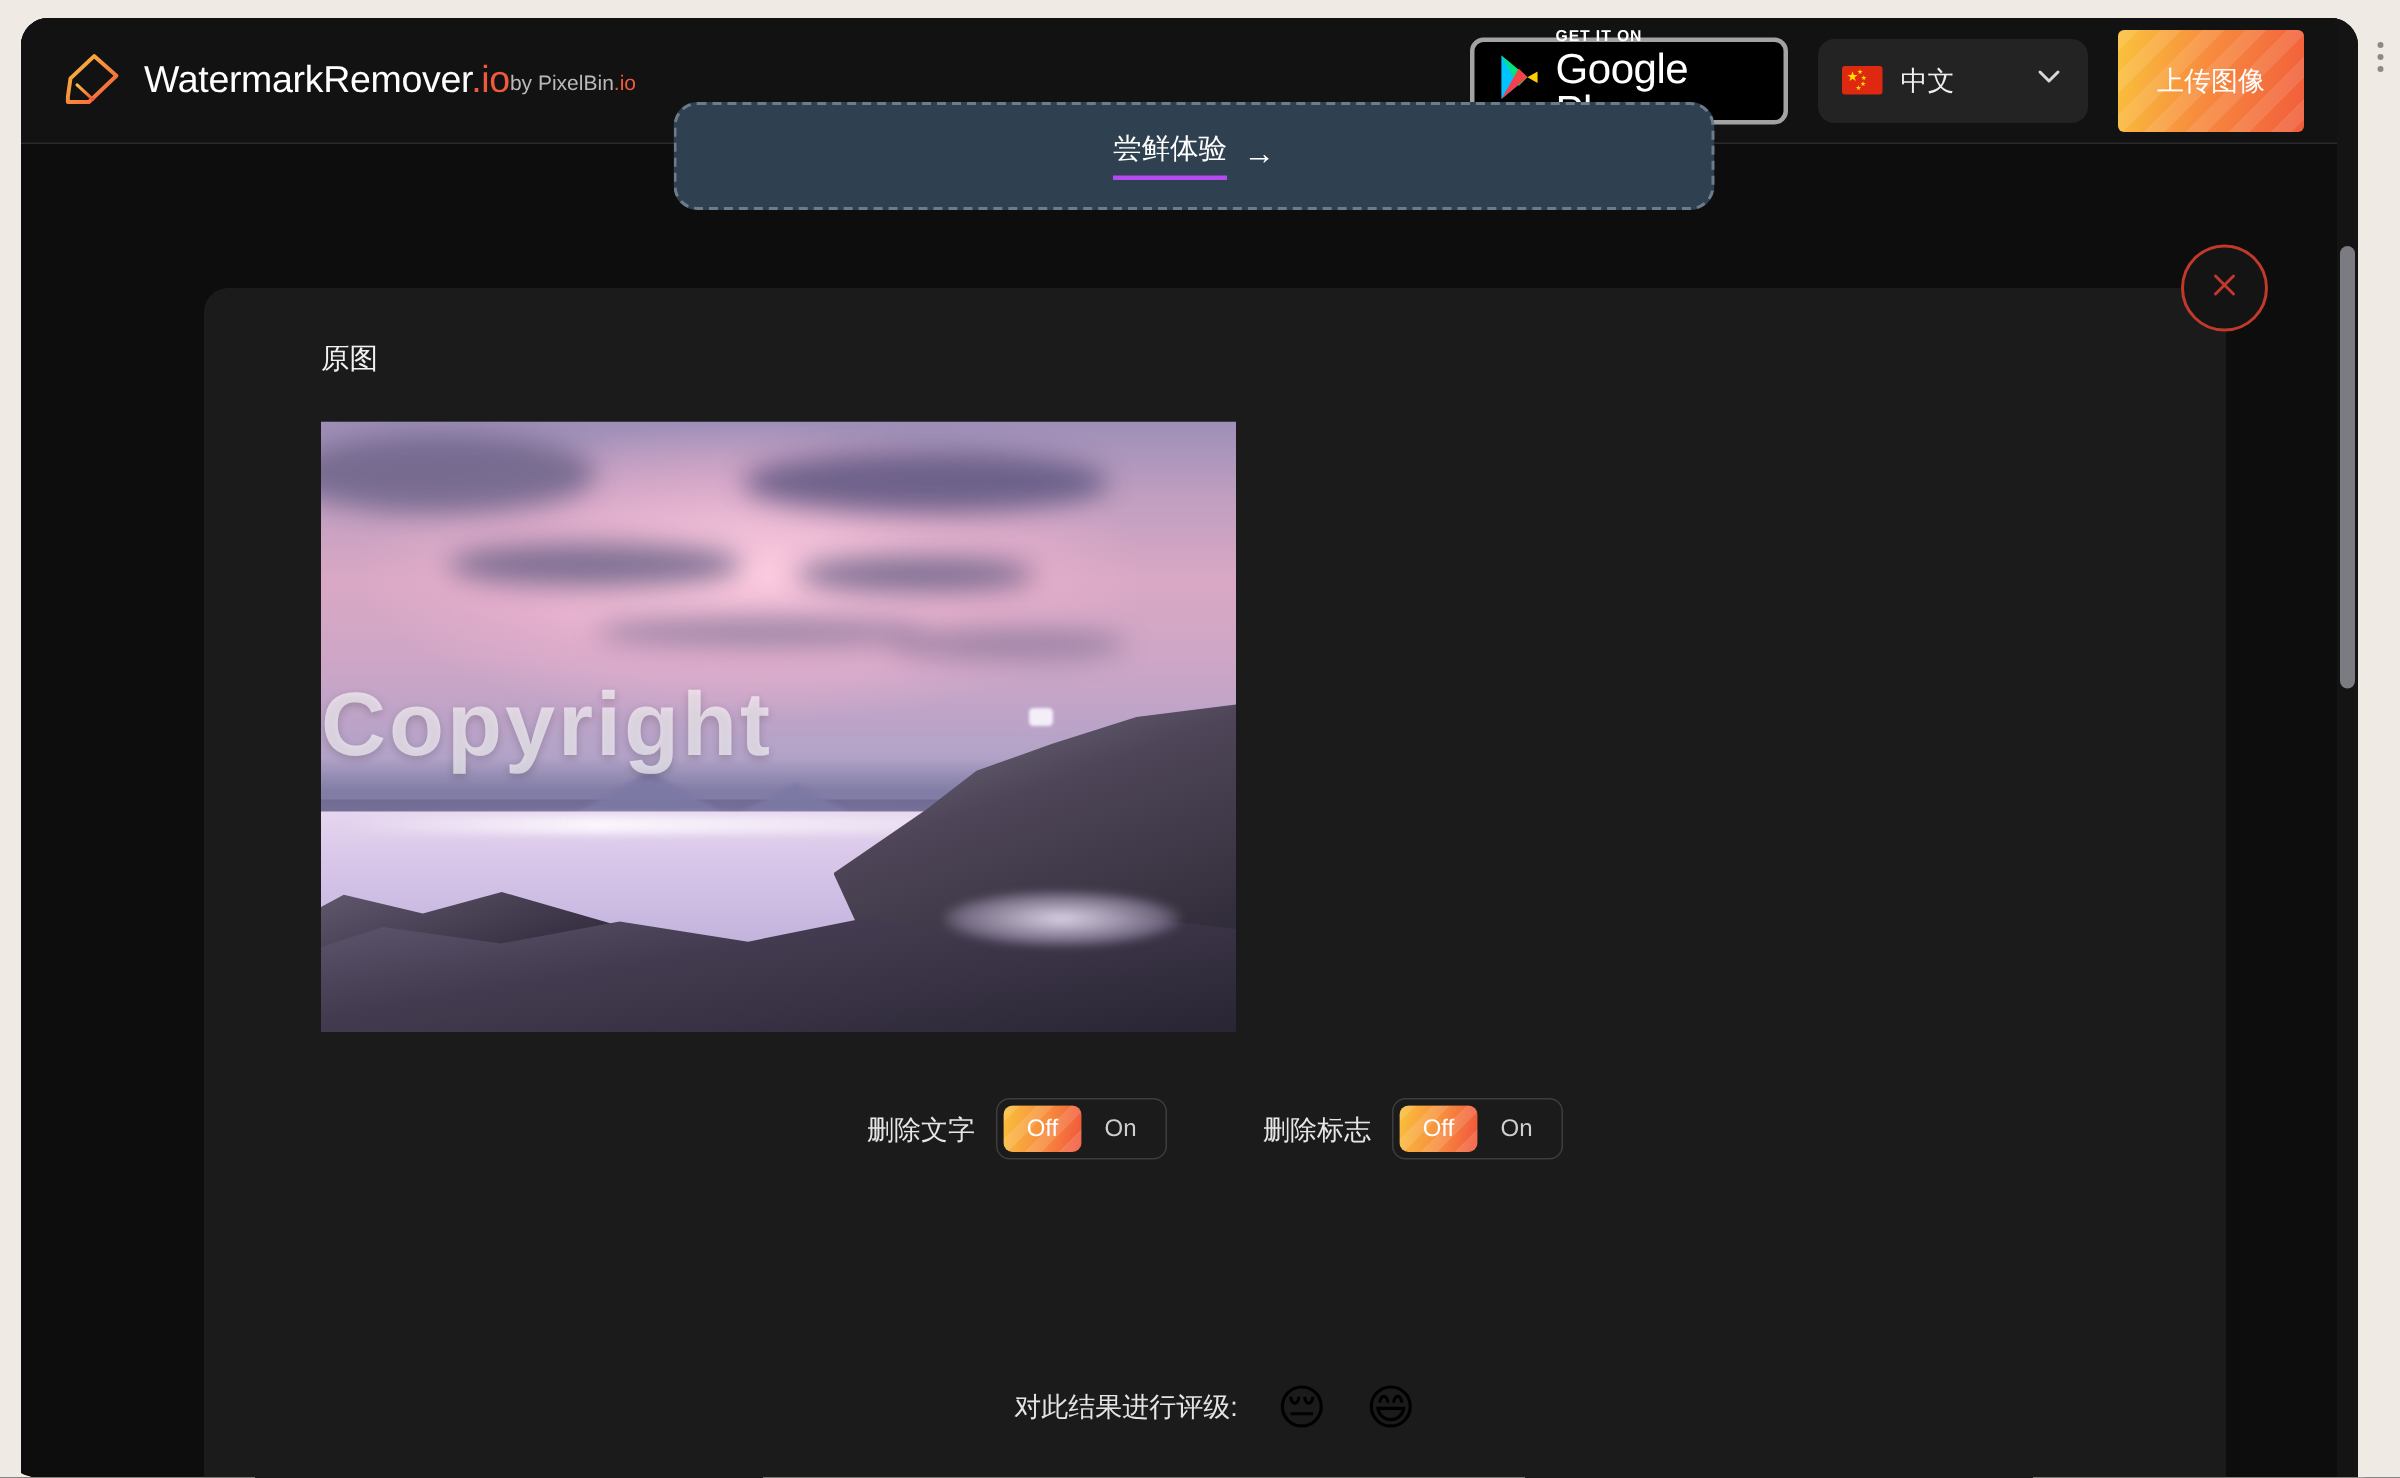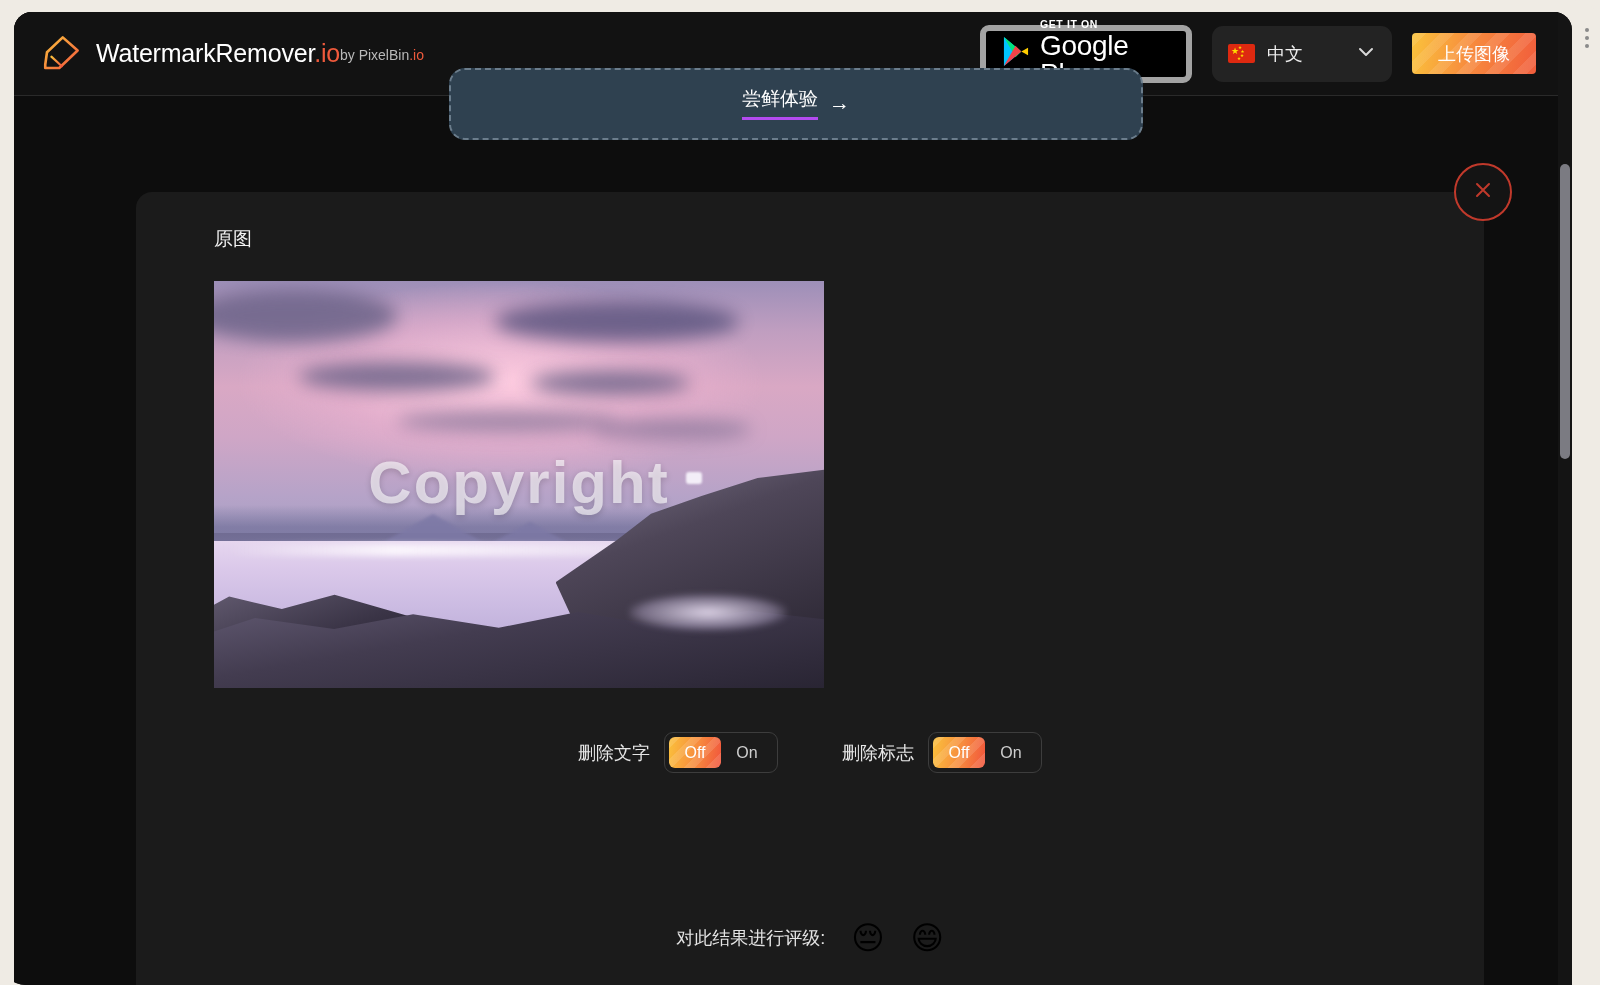--- a/index.html
+++ b/index.html
@@ -122,21 +122,21 @@
     margin-left: auto;
     display: flex;
     align-items: center;
     gap: 20px;
   }
 
   
   #gplay-badge {
     width: 212px; height: 58px;
     background: #000;
-    border: 6px solid #a3a3a3;
+    border: 3px solid #a3a3a3;
     border-radius: 9px;
     display: flex;
     align-items: center;
     gap: 11px;
     padding: 0 16px;
     cursor: pointer;
   }
   #gplay-badge .gp-text { display: flex; flex-direction: column; line-height: 1; }
   .gp-small {
     font-size: 10.5px;
@@ -174,21 +174,21 @@
     color: #ffde00; font-size: 9px; line-height: 9px;
   }
   #flag-cn .star-s {
     position: absolute; color: #ffde00; font-size: 4.5px; line-height: 4.5px;
   }
   #lang-label { font-size: 18px; color: #eee; }
   #lang-chevron { margin-left: auto; }
 
   
   #upload-button {
-    height: 41px;
+    height: 68px;
     padding: 0 26px;
     border-radius: 4px;
     border: none;
     display: flex;
     align-items: center;
     justify-content: center;
     font-size: 18px;
     color: #fff;
     cursor: pointer;
     font-family: inherit;
@@ -355,21 +355,20 @@
     width: 16px; height: 12px;
     background: #f3eef8;
     border-radius: 3px;
     filter: blur(1px);
   }
 
   .watermark {
     position: absolute;
     left: 0; right: 0;
     top: 41%;
-    text-align: center;
     font-size: 60px;
     font-weight: bold;
     color: rgba(255,255,255,0.62);
     letter-spacing: 2px;
     text-shadow: 0 2px 6px rgba(0,0,0,0.18);
     user-select: none;
   }
 
   
   #photo-upgraded .photo {

